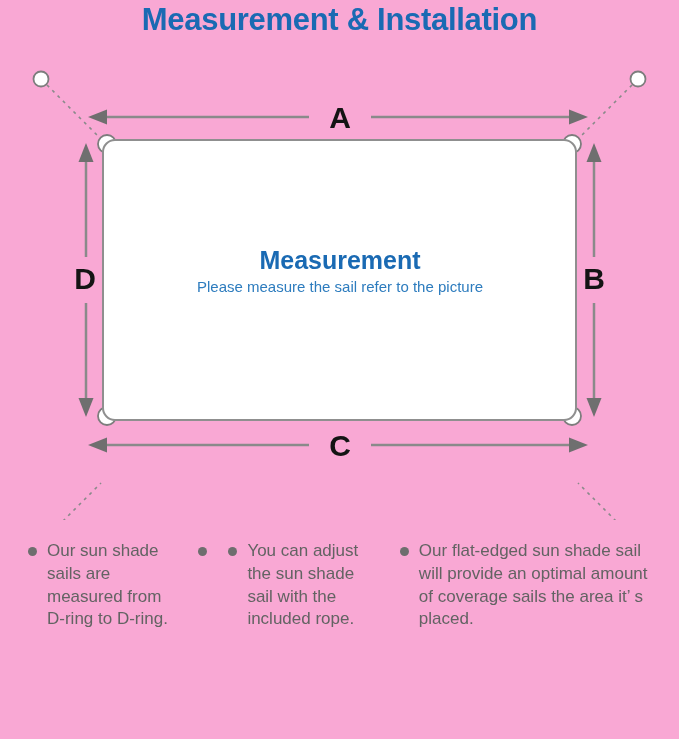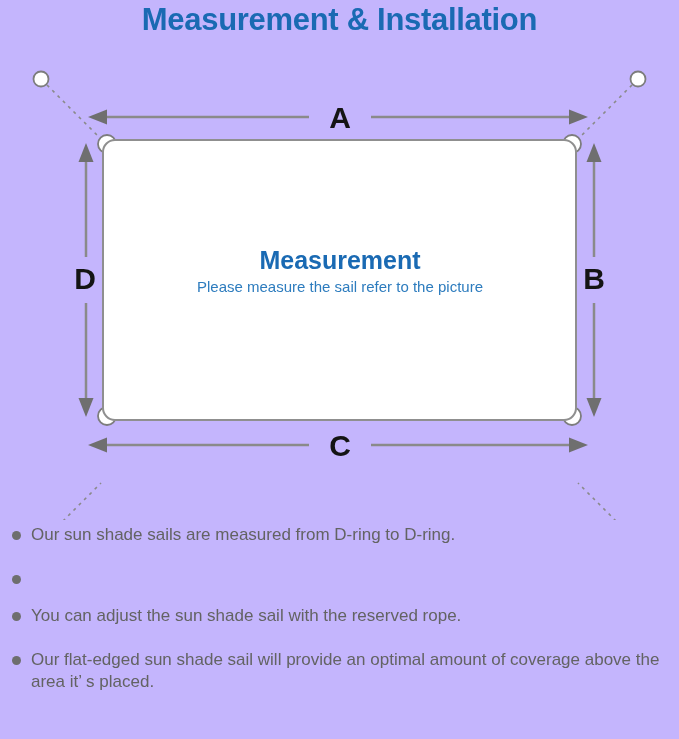--- a/index.html
+++ b/index.html
@@ -1,21 +1,21 @@
 <!DOCTYPE html>
 <html><head>
 <meta charset="utf-8">
 <style>
   html, body { margin: 0; padding: 0; }
   body { background: #ffffff; }
   .page {
     position: relative;
     width: 679px;
     height: 739px;
-    background: #c4b5fd;
+    background: #f9a8d4;
     overflow: hidden;
     font-family: "Liberation Sans", sans-serif;
   }
   .title {
     position: absolute;
     top: 2px;
     left: 0;
     width: 100%;
     text-align: center;
     font-size: 31px;
@@ -27,24 +27,23 @@
     position: absolute;
     top: 60px;
     left: 0;
   }
   .notes {
     position: absolute;
     top: 524px;
     left: 12px;
     right: 6px;
     list-style: none;
-    margin: 0;
+    margin: 16px;
     padding: 0;
     display: flex;
-    flex-direction: column;
     gap: 21px;
   }
   .notes li {
     display: flex;
     align-items: flex-start;
     gap: 10px;
   }
   .dot {
     flex: 0 0 auto;
     width: 9px;
@@ -143,21 +142,21 @@
   <ul class="notes">
     <li>
       <span class="dot"></span>
       <span class="note-text">Our sun shade sails are measured from D-ring to D-ring.</span>
     </li>
     <li>
       <span class="dot"></span>
     </li>
     <li>
       <span class="dot"></span>
-      <span class="note-text">You can adjust the sun shade sail with the reserved rope.</span>
+      <span class="note-text">You can adjust the sun shade sail with the included rope.</span>
     </li>
     <li>
       <span class="dot"></span>
-      <span class="note-text">Our flat-edged sun shade sail will provide an optimal amount of coverage above the area it’ s placed.</span>
+      <span class="note-text">Our flat-edged sun shade sail will provide an optimal amount of coverage sails the area it’ s placed.</span>
     </li>
   </ul>
 
 </div>
 
 </body></html>

